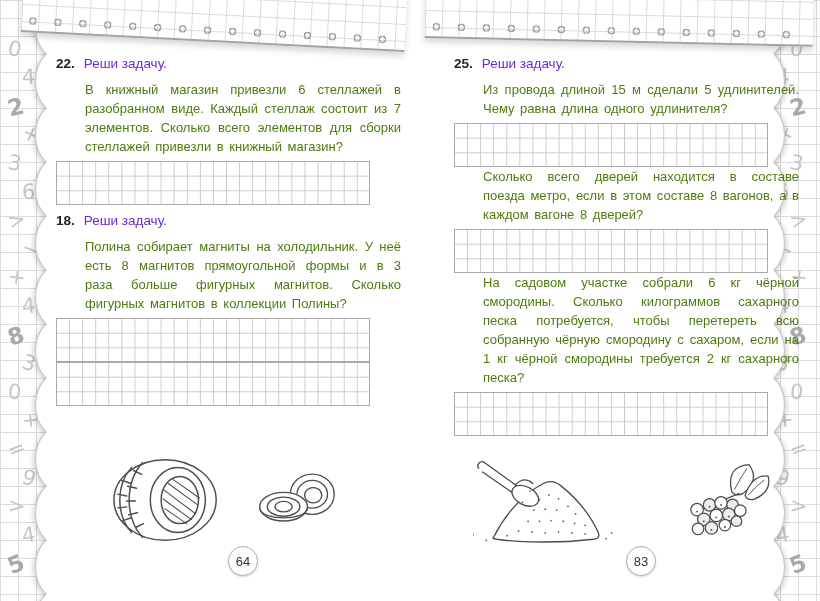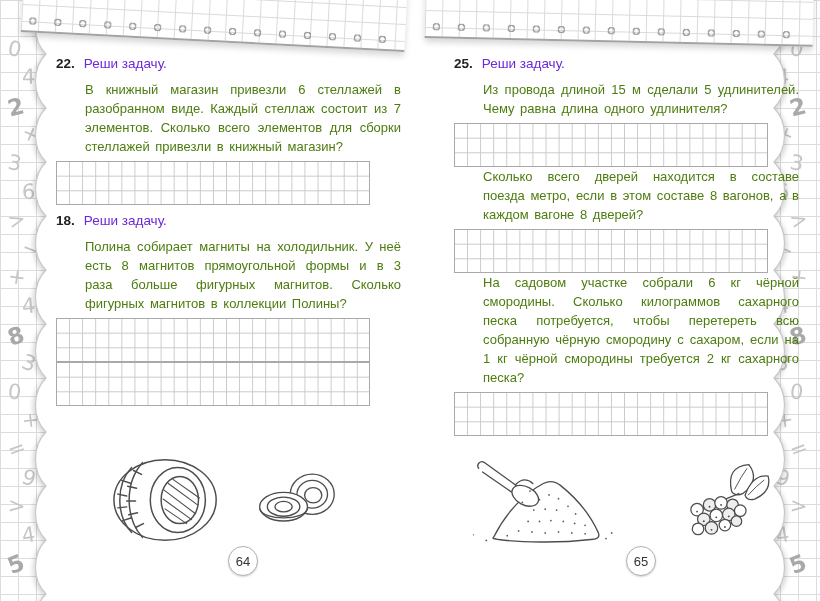--- a/index.html
+++ b/index.html
@@ -289,14 +289,14 @@
           <circle cx="55" cy="65" r="1"></circle>
             <circle cx="68" cy="61" r="1"></circle>
             <circle cx="81" cy="60" r="1"></circle>
           <circle cx="63" cy="74" r="1"></circle>
             <circle cx="77" cy="71" r="1"></circle>
         </g>
       </g>
     </svg>
   </div>
 
-  <div class="page-num">65</div>
+  <div class="page-num">83</div>
 </div>
 
 </body></html>

